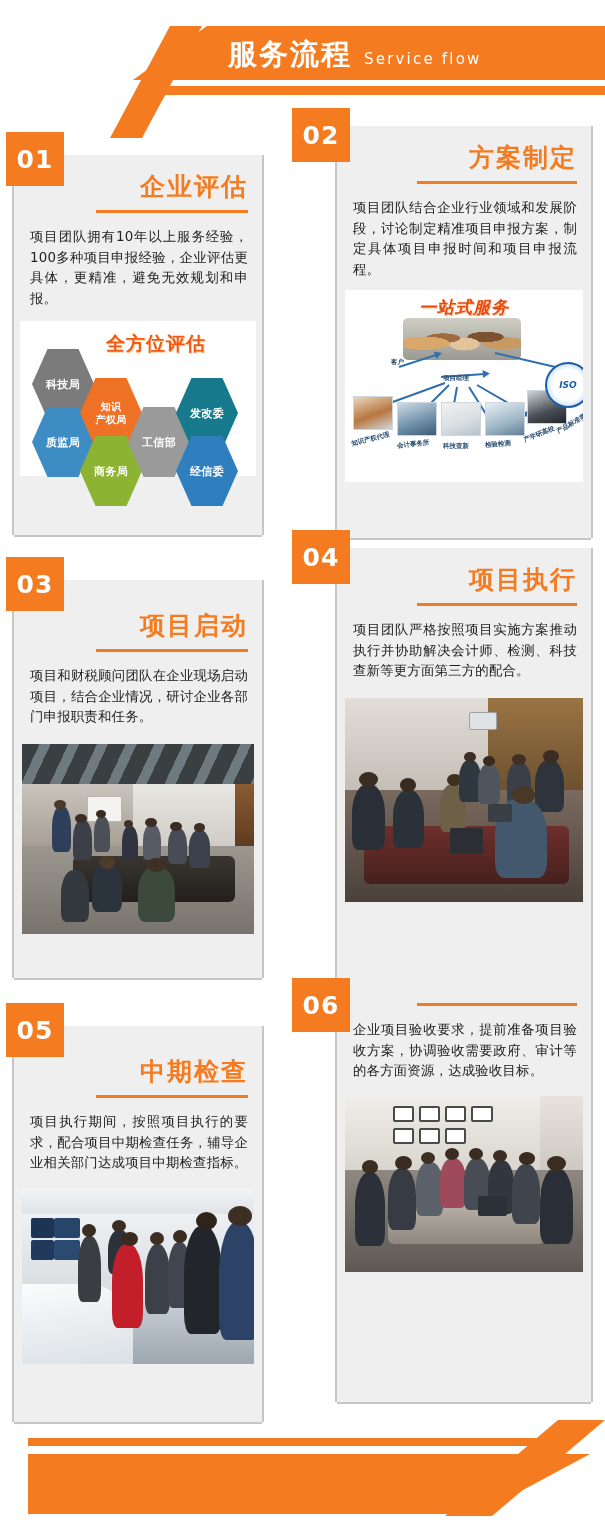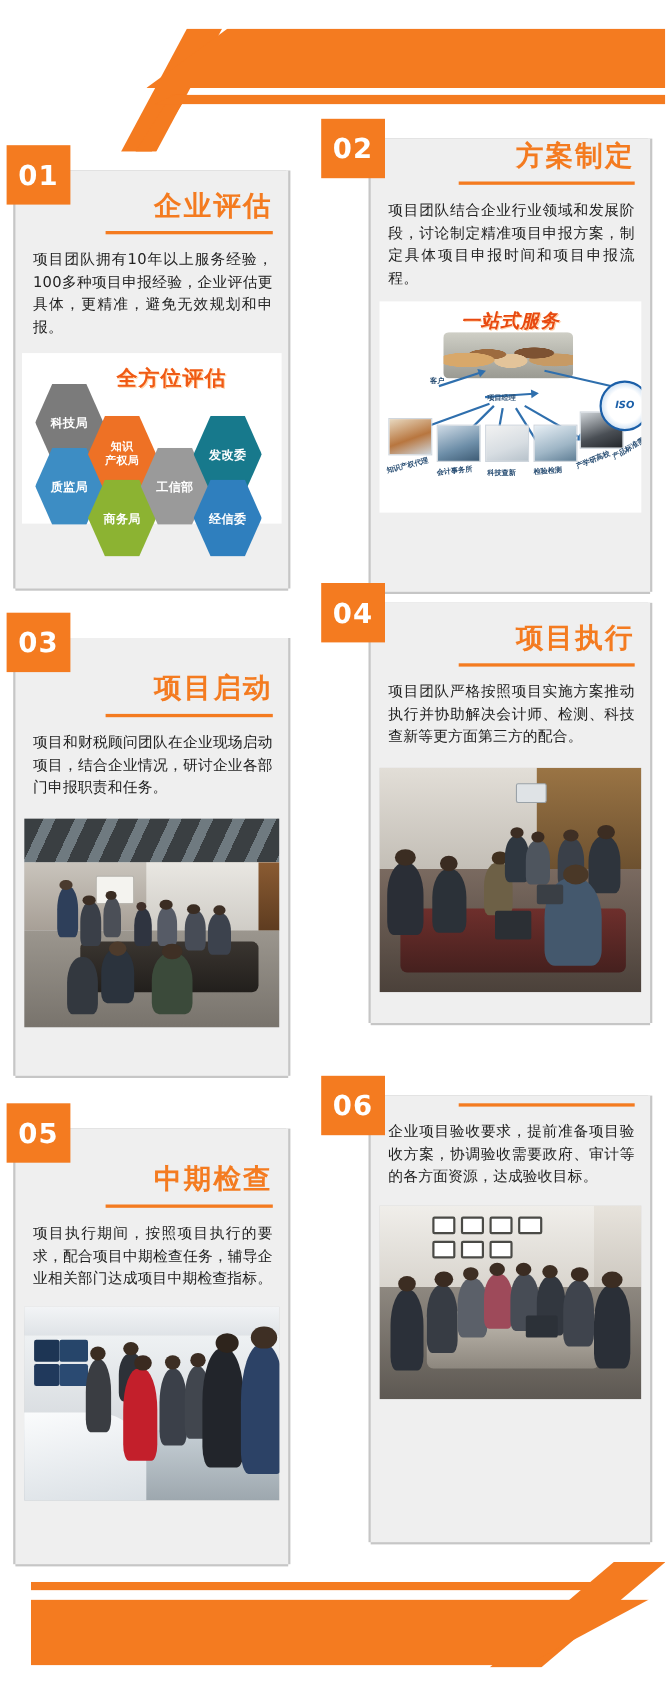--- a/index.html
+++ b/index.html
@@ -187,20 +187,24 @@
 </head>
 <body>
 
 <div id="page">
 
   <div class="header-wrap">
     <div class="hdr-left-wedge"></div>
     <div class="hdr-left-wedge2"></div>
     <div class="hdr-band"></div>
     <div class="hdr-stripe"></div>
+    <div class="hdr-title">
+      <span class="hdr-title-cn">服务流程</span>
+      <span class="hdr-title-en">Service flow</span>
+    </div>
   </div>
 
   <div class="card left" style="top:155px; height:380px;">
     <div class="badge" style="left:-8px; top:-23px;">01</div>
     <div class="card-title" style="margin-top:16px;">企业评估</div>
     <div class="title-rule" style="width:152px;"></div>
     <div class="card-body">项目团队拥有10年以上服务经验，100多种项目申报经验，企业评估更具体，更精准，避免无效规划和申报。</div>
 
     <div class="hex-stage" style="height:155px; margin:2px 6px 6px 6px;">
       <div class="hex-title" style="left:86px; top:10px;">全方位评估</div>
@@ -209,21 +213,21 @@
       <div class="hex" style="left:60px;  top:57px;  background:#ee7125; font-size:10px;">知识<br>产权局</div>
       <div class="hex" style="left:60px;  top:115px; background:#8cb332;">商务局</div>
       <div class="hex" style="left:108px; top:86px;  background:#9a9a9a;">工信部</div>
       <div class="hex" style="left:156px; top:57px;  background:#17798c;">发改委</div>
       <div class="hex" style="left:156px; top:115px; background:#2f7fbe;">经信委</div>
     </div>
   </div>
 
   <div class="card right" style="top:126px; height:412px;">
     <div class="badge" style="left:-45px; top:-18px;">02</div>
-    <div class="card-title" style="">方案制定</div>
+    <div class="card-title" style="margin-top:16px;">方案制定</div>
     <div class="title-rule" style="width:160px;"></div>
     <div class="card-body">项目团队结合企业行业领域和发展阶段，讨论制定精准项目申报方案，制定具体项目申报时间和项目申报流程。</div>
 
     <div class="oss" style="height:192px; margin:0 8px 8px 8px;">
       <div class="oss-title">一站式服务</div>
       <div class="oss-top-photo"></div>
 
       <div class="arrow" style="left:54px;  top:76px; width:40px; transform:rotate(-18deg);"></div>
       <div class="arrow" style="left:96px;  top:86px; width:44px; transform:rotate(-4deg);"></div>
       <div class="arrow" style="left:150px; top:62px; width:72px; transform:rotate(13deg);"></div>
@@ -283,21 +287,21 @@
         <div class="p-head" style="left:74%; top:79px; width:5%; height:9px;  background:#3d2f25;"></div>
         <div class="p-fig" style="left:30%; top:118px; width:13%; height:50px; background:#2b333d;"></div>
         <div class="p-head" style="left:33%; top:112px; width:7%; height:13px; background:#4d3b2c;"></div>
         <div class="p-fig" style="left:50%; top:122px; width:16%; height:56px; background:#3b4a3a;"></div>
         <div class="p-head" style="left:54%; top:114px; width:8%; height:14px; background:#3f3025;"></div>
         <div class="p-fig" style="left:17%; top:126px; width:12%; height:52px; background:#33383f;"></div>
       </div>
     </div>
   </div>
 
-  <div class="card right" style="top:548px; height:382px;">
+  <div class="card right" style="top:548px; height:454px;">
     <div class="badge" style="left:-45px; top:-18px;">04</div>
     <div class="card-title" style="margin-top:16px;">项目执行</div>
     <div class="title-rule" style="width:160px;"></div>
     <div class="card-body">项目团队严格按照项目实施方案推动执行并协助解决会计师、检测、科技查新等更方面第三方的配合。</div>
 
     <div class="photo" style="height:204px; margin:6px 8px 8px 8px;">
       <div class="scene">
         <div class="s-wall" style="top:0; height:92px; background:linear-gradient(180deg,#e2ded7,#c3beb6);"></div>
         <div class="s-wall" style="top:0; height:92px; left:60%; right:0; background:linear-gradient(180deg,#9a7444,#6d5130);"></div>
         <div class="s-mon" style="left:52%; top:14px; width:12%; height:18px; background:#dfe3e6; border:1px solid #9aa2a8;"></div>

